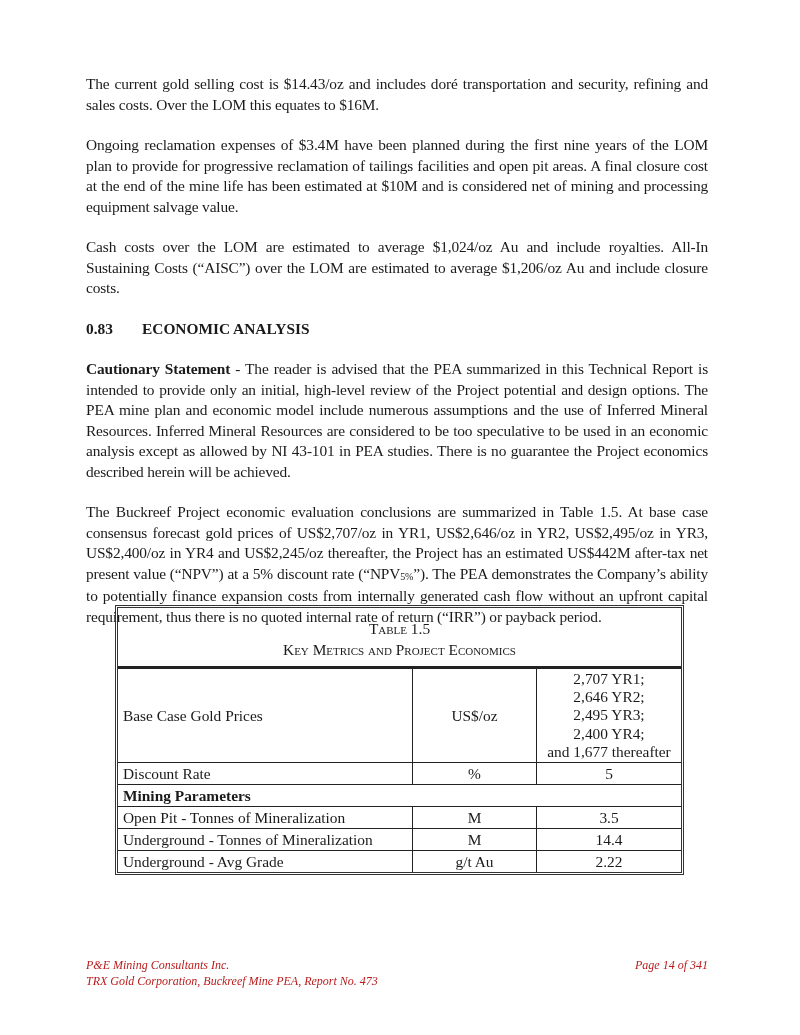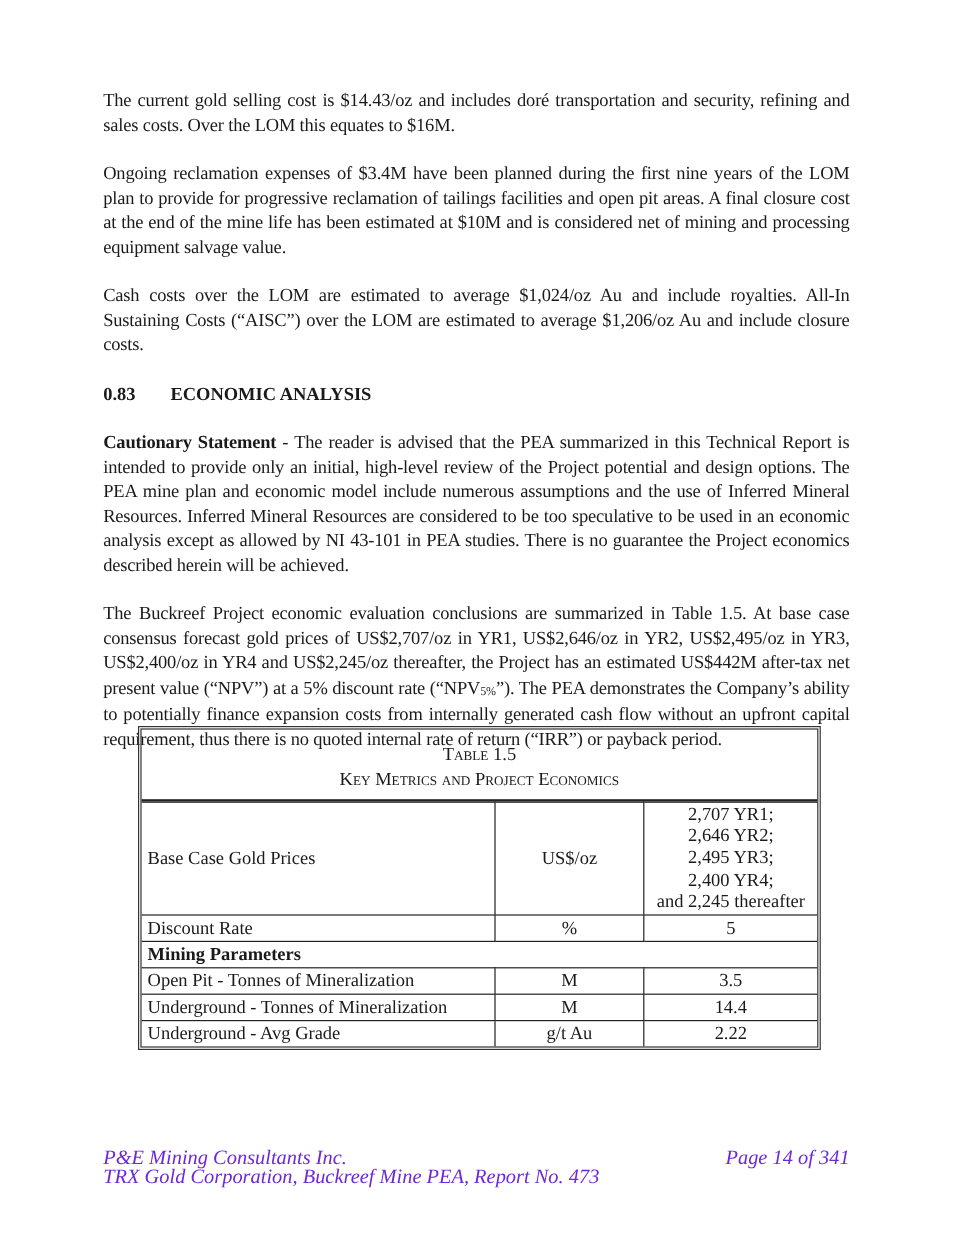--- a/index.html
+++ b/index.html
@@ -41,21 +41,21 @@
   tr td:last-child, tr th:last-child { border-right: none; }
   tr:last-child td { border-bottom: none; }
   .c-item { width: 284px; text-align: left; }
   .c-unit { width: 113px; text-align: center; }
   .c-val { text-align: center; }
   .bold { font-weight: bold; margin-left: 22px; }
   .multiline { line-height: 18.2px; padding-top: 1px; padding-bottom: 1px; margin-top: 31px; }
 
   .footer {
     position: absolute; left: 86px; top: 957px; width: 622px;
-    font-style: italic; font-size: 17px; line-height: 16px; color: #6d28d9;
+    font-style: italic; font-size: 12px; line-height: 16px; color: #b91c1c;
   }
   .footer .right { position: absolute; right: 0; top: 0; }
 </style>
 </head>
 <body>
 
 <div class="page">
   <p class="p1">The current gold selling cost is $14.43/oz and includes doré transportation and security, refining and sales costs. Over the LOM this equates to $16M.</p>
   <p class="p2">Ongoing reclamation expenses of $3.4M have been planned during the first nine years of the LOM plan to provide for progressive reclamation of tailings facilities and open pit areas. A final closure cost at the end of the mine life has been estimated at $10M and is considered net of mining and processing equipment salvage value.</p>
   <p class="p3">Cash costs over the LOM are estimated to average $1,024/oz Au and include royalties. All-In Sustaining Costs (“AISC”) over the LOM are estimated to average $1,206/oz Au and include closure costs.</p>
@@ -77,21 +77,21 @@
   <table>
     <tbody>
     <tr>
       <td class="c-item">Base Case Gold Prices</td>
       <td class="c-unit">US$/oz</td>
       <td class="c-val multiline">
         <div>2,707 YR1;</div>
         <div>2,646 YR2;</div>
         <div>2,495 YR3;</div>
         <div>2,400 YR4;</div>
-        <div>and 2,245 thereafter</div>
+        <div>and 1,677 thereafter</div>
       </td>
     </tr>
     <tr>
       <td class="c-item">Discount Rate</td>
       <td class="c-unit">%</td>
       <td class="c-val">5</td>
     </tr>
     <tr>
       <td colspan="3" class="bold">Mining Parameters</td>
     </tr>

